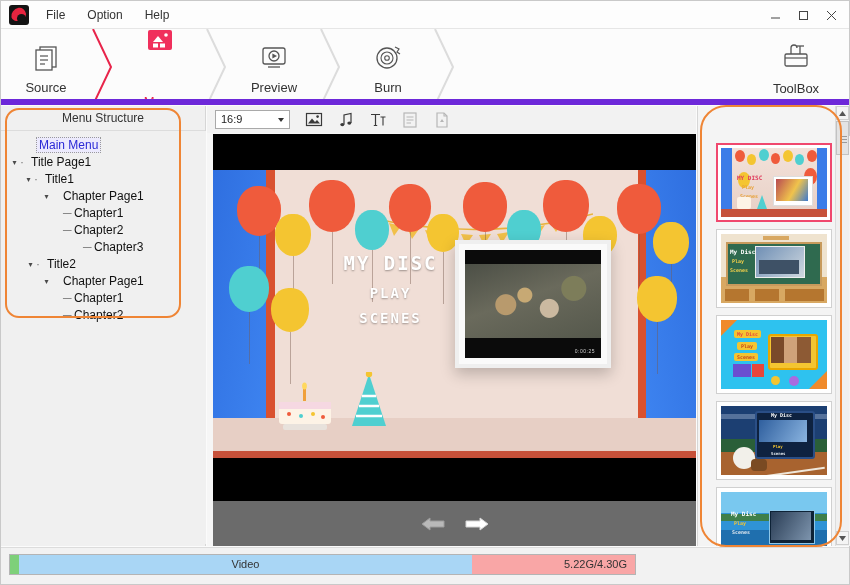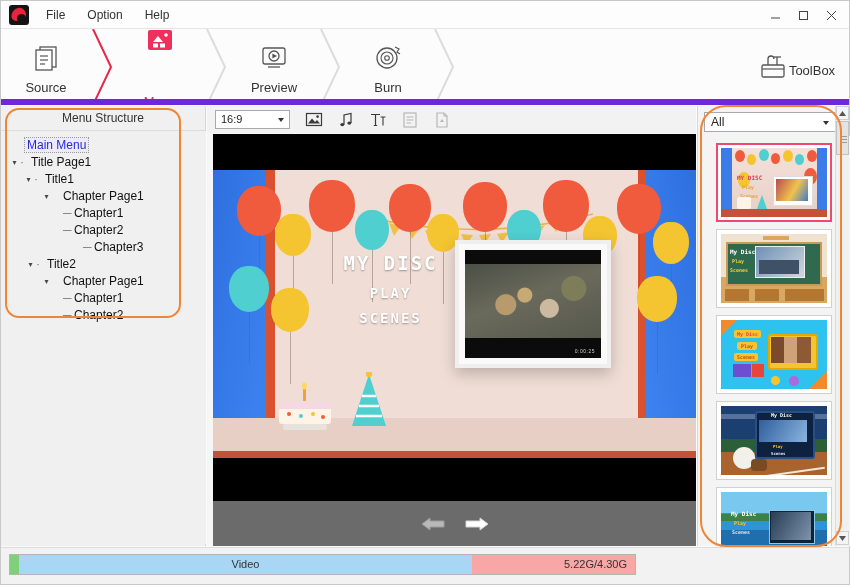--- a/index.html
+++ b/index.html
@@ -26,21 +26,21 @@
 
   
   .ribbon{position:absolute;left:0;top:28px;width:848px;height:76px;background:#fcfcfc;border-bottom:6px solid #6d28d9;box-sizing:border-box;overflow:hidden;}
   .steps{position:absolute;left:0;top:0;height:76px;display:flex;}
   .step{position:relative;width:90px;height:76px;display:flex;flex-direction:column;align-items:center;justify-content:center;cursor:default;}
   .step .ico{height:34px;display:flex;align-items:flex-end;justify-content:center;}
   .step .lbl{margin-top:7px;font-size:13px;color:#333;}
   .step.active .lbl{color:#e8244a;margin-top:39px;}
   .chev{position:relative;width:24px;height:76px;}
   .chev svg{position:absolute;left:0;top:0;}
-  .toolbox{position:absolute;right:10px;top:0;width:86px;height:76px;display:flex;flex-direction:row;align-items:center;justify-content:center;}
+  .toolbox{position:absolute;right:10px;top:0;width:86px;height:76px;display:flex;flex-direction:column;align-items:center;justify-content:center;}
   .toolbox .lbl{margin-top:7px;font-size:13px;color:#333;}
 
   
   .leftpane{position:absolute;left:0;top:105px;width:205px;height:440px;background:#f0f0f0;border-right:1px solid #d6d6d6;box-sizing:border-box;}
   .ms-head{height:24px;line-height:24px;text-align:center;font-size:12px;color:#333;border-bottom:1px solid #dcdcdc;background:#f0f0f0;}
   .tree{position:absolute;left:0;top:25px;width:205px;height:413px;background:#f0f0f0;padding:6px 0 0 6px;box-sizing:border-box;}
   .tnode{position:relative;height:17px;line-height:17px;font-size:12px;white-space:nowrap;color:#111;}
   .tnode .tw{display:inline-block;width:11px;text-align:center;color:#4a4a4a;font-size:8px;vertical-align:middle;}
   .tnode .dash{display:inline-block;width:11px;color:#777;}
   .tnode.sel .txt{color:#2a29d6;background:#eceafd;border:1px dotted #9a9a9a;padding:0 2px;}
@@ -246,21 +246,21 @@
         </svg>
       </div>
       <div class="lbl">ToolBox</div>
     </div>
   </div>
 
   <div class="leftpane">
     <div class="ms-head">Menu Structure</div>
     <div class="tree">
 
-      <div class="tnode sel" style="padding-left:6px;">
+      <div class="tnode sel" style="padding-left:6px;margin-left:12px;">
         <span class="dash">&nbsp;</span><span class="txt">Main Menu</span>
       </div>
 
       <div class="tnode" style="padding-left:2px;">
         <span class="tw">▾</span><span class="dash">·</span><span class="txt">Title Page1</span>
       </div>
 
       <div class="tnode" style="padding-left:16px;">
         <span class="tw">▾</span><span class="dash">·</span><span class="txt">Title1</span>
       </div>
@@ -425,24 +425,20 @@
         <div class="navbtn">
           <svg width="26" height="16" viewBox="0 0 26 16">
             <path d="M16 2 L24 8 L16 14 L16 11 L2 11 L2 5 L16 5 Z" fill="#ffffff" stroke="#d6d6d6" stroke-width="1"></path>
           </svg>
         </div>
       </div>
     </div>
   </div>
 
   <div class="rightpane">
-    <div class="filter">
-      <div class="val">All</div>
-      <div class="arr"></div>
-    </div>
 
     <div class="tlist">
 
       <div class="tcard sel">
         <div class="thumb" style="background:linear-gradient(#f3e2da,#e7cfc5);">
           <div style="position:absolute;left:0;top:0;width:11px;height:100%;background:#3b7ce8;"></div>
           <div style="position:absolute;right:0;top:0;width:10px;height:100%;background:#3b7ce8;"></div>
           <div style="position:absolute;left:0;bottom:0;width:100%;height:8px;background:#c6513a;"></div>
           <div style="position:absolute;left:14px;top:2px;width:10px;height:12px;background:#ef5b3c;border-radius:50%;"></div>
           <div style="position:absolute;left:26px;top:6px;width:9px;height:11px;background:#f4c531;border-radius:50%;"></div>

